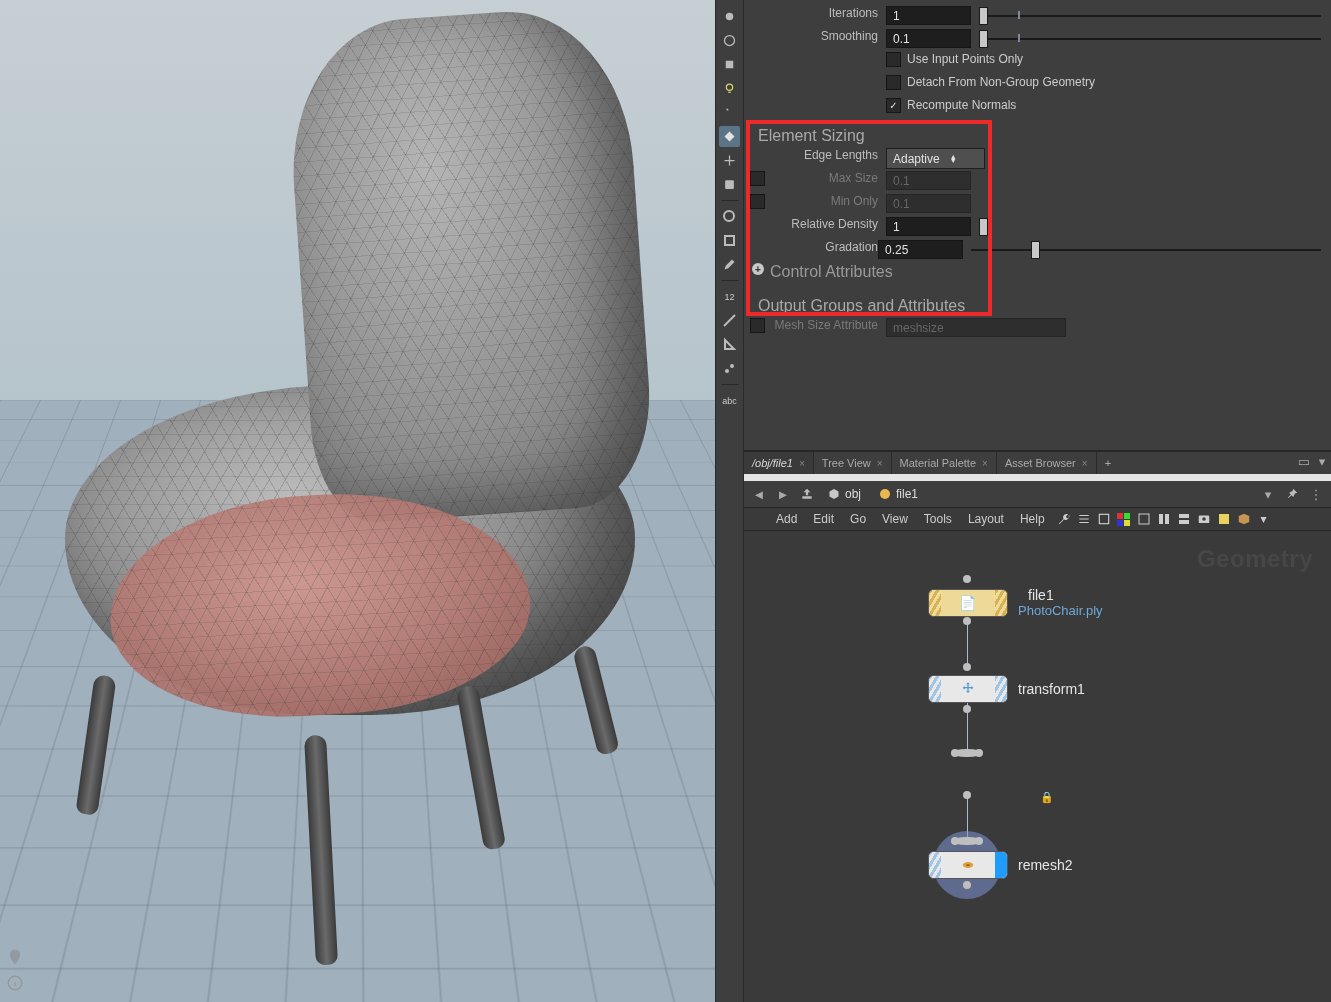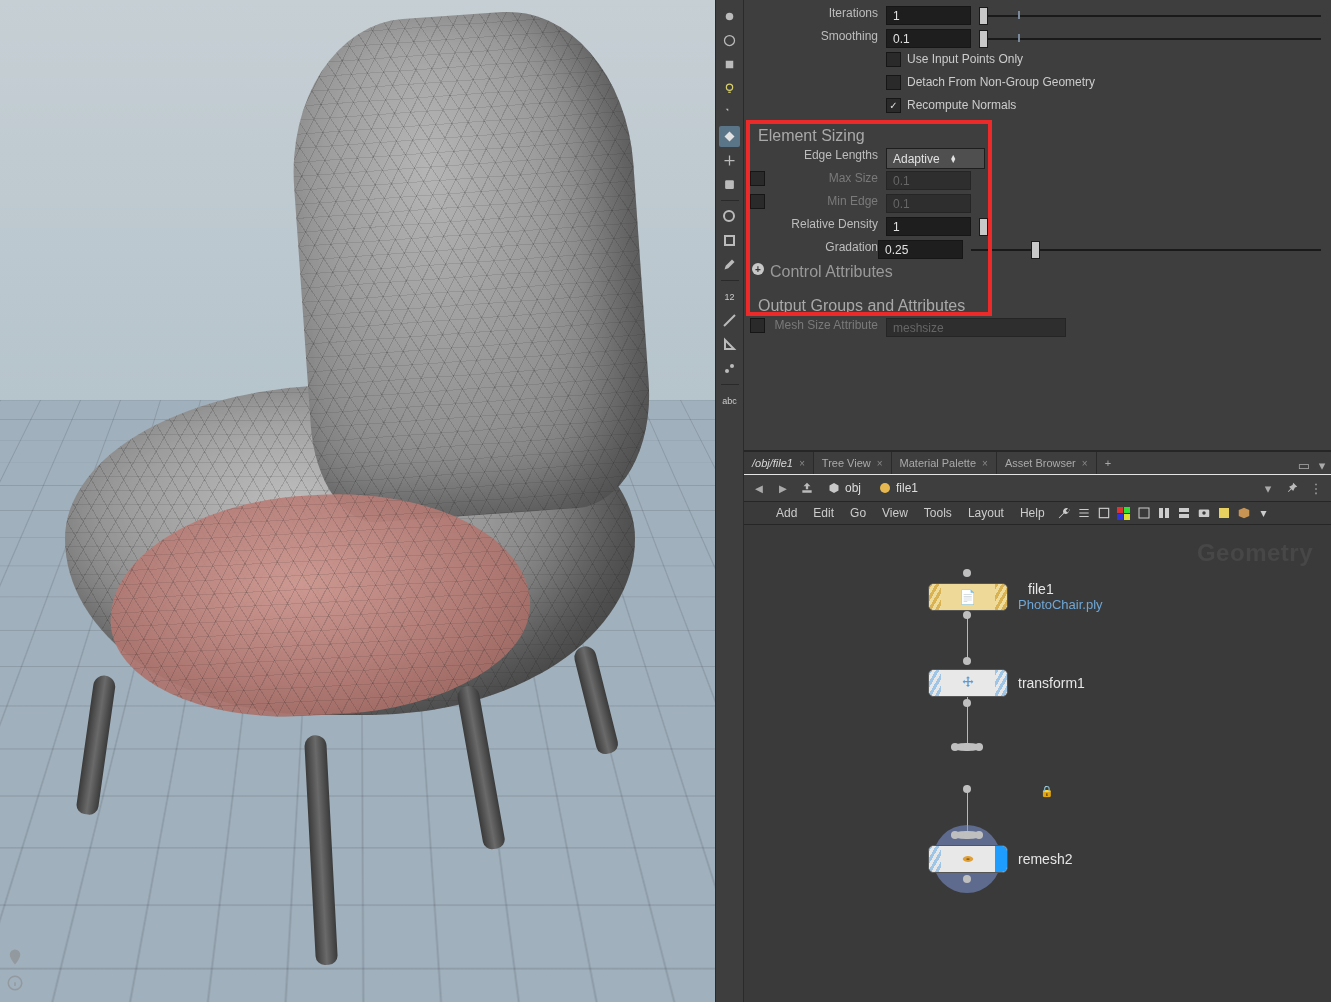--- a/index.html
+++ b/index.html
@@ -40,21 +40,21 @@
 .slider-thumb{position:absolute;width:7px;height:16px;background:#c8c8c8;border:1px solid #1a1a1a;top:1px}
 .slider-mark{position:absolute;width:2px;height:8px;background:#7a8a9a;top:5px}
 .chk{width:13px;height:13px;background:#2a2a2a;border:1px solid #161616;display:inline-flex;align-items:center;justify-content:center;cursor:pointer}
 .chk.on::after{content:"✓";color:#ddd;font-size:10px;line-height:10px}
 .section-hdr{color:#a9a9a9;font-size:16px;padding:6px 0 3px 8px}
 .section-hdr.sub{padding-left:14px;color:#999}
 .highlight-box{position:absolute;border:4px solid #ec2a2a;pointer-events:none}
 .expand-icon{width:12px;height:12px;border-radius:50%;background:#c8c8c8;color:#333;display:inline-flex;align-items:center;justify-content:center;font-size:10px;font-weight:bold;margin-right:6px}
 
 .net-area{flex:1;border-top:2px solid #262626;display:flex;flex-direction:column;background:#3a3a3a;position:relative}
-.tab-row{height:22px;background:#3e3e3e;display:flex;align-items:flex-end;border-bottom:1px solid #e5e5e5;font-size:11px}
+.tab-row{height:22px;background:#3e3e3e;display:flex;align-items:flex-start;border-bottom:7px solid #e5e5e5;font-size:11px}
 .tab{padding:0 8px;height:22px;display:flex;align-items:center;gap:6px;cursor:pointer;color:#aaa;border-right:1px solid #2a2a2a}
 .tab.active{background:#3a3a3a;color:#d8d8d8;font-style:italic}
 .tab .x{color:#888;font-size:10px;cursor:pointer}
 .path-row{height:26px;background:#3e3e3e;display:flex;align-items:center;gap:6px;padding:0 6px;border-bottom:1px solid #262626}
 .nav-btn{width:18px;height:18px;display:flex;align-items:center;justify-content:center;color:#aaa;cursor:pointer;font-size:13px}
 .path-seg{display:flex;align-items:center;gap:5px;height:20px;padding:0 6px;font-size:12px;color:#ddd;cursor:pointer}
 .menu-row{height:22px;background:#3a3a3a;display:flex;align-items:center;gap:0;padding:0 6px;font-size:12px;border-bottom:1px solid #262626}
 .menu-row .m{padding:0 8px;color:#ccc;cursor:pointer}
 .menu-row .micon{width:18px;height:18px;display:flex;align-items:center;justify-content:center;cursor:pointer;margin-left:2px}
 .canvas{flex:1;position:relative;background:#3a3a3a;overflow:hidden}
@@ -245,21 +245,21 @@
             </span>
         </div>
       </div>
       <div class="prow">
         <span class="chk" style="margin-left:0"></span>
         <span class="plabel dim" style="width:113px">Max Size</span>
         <input class="numbox dim" style="width: 85px; margin-left: 8px;" value="0.1">
       </div>
       <div class="prow">
         <span class="chk" style="margin-left:0"></span>
-        <span class="plabel dim" style="width:113px">Min Edge</span>
+        <span class="plabel dim" style="width:113px">Min Only</span>
         <input class="numbox dim" style="width: 85px; margin-left: 8px;" value="0.1">
       </div>
       <div class="prow">
         <span class="plabel" style="width:128px">Relative Density</span>
         <input class="numbox" style="width: 85px; margin-left: 8px;" value="1">
         <div class="slider" style="margin-left:8px;max-width:10px">
           <div class="slider-track"></div>
             <div class="slider-thumb" style="left:0"></div>
         </div>
       </div>

